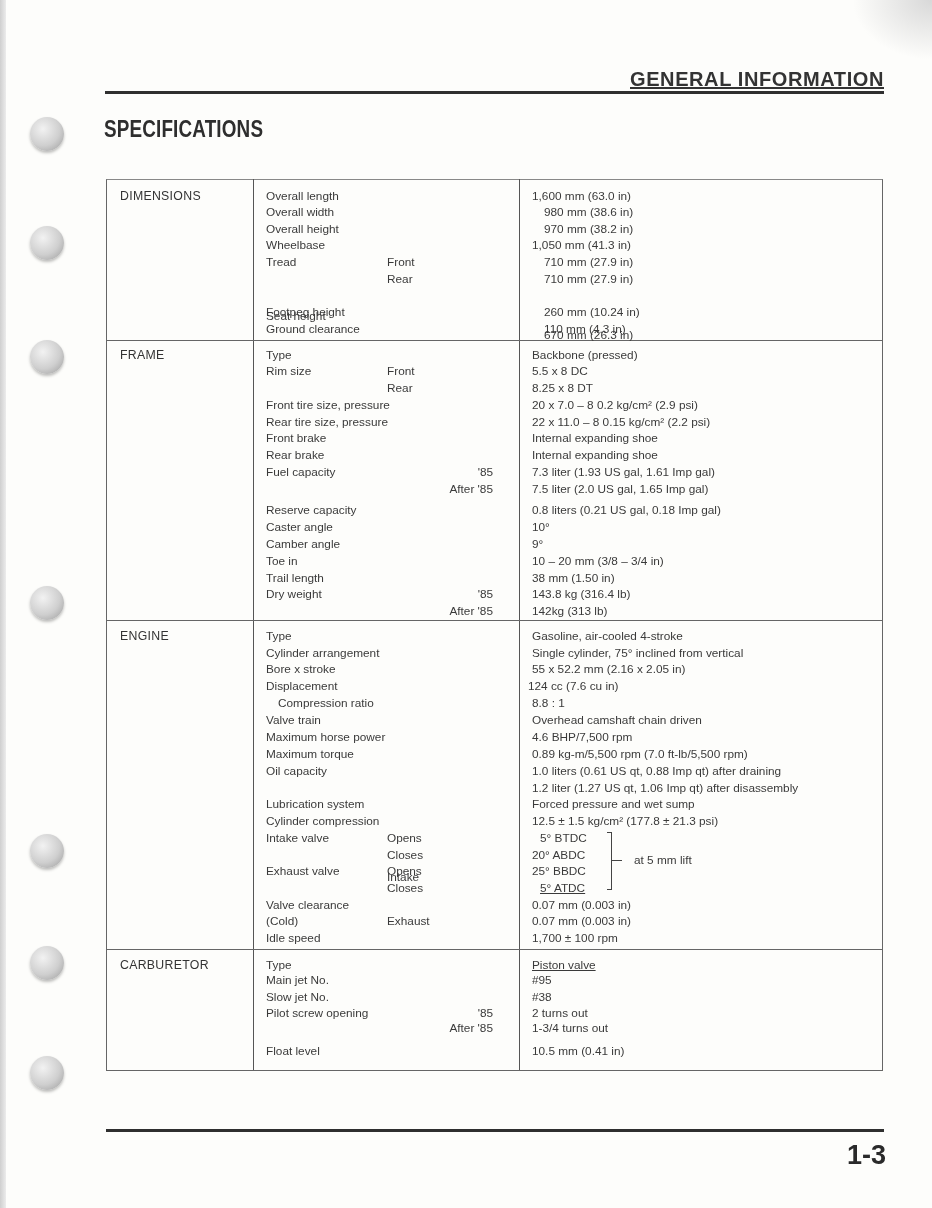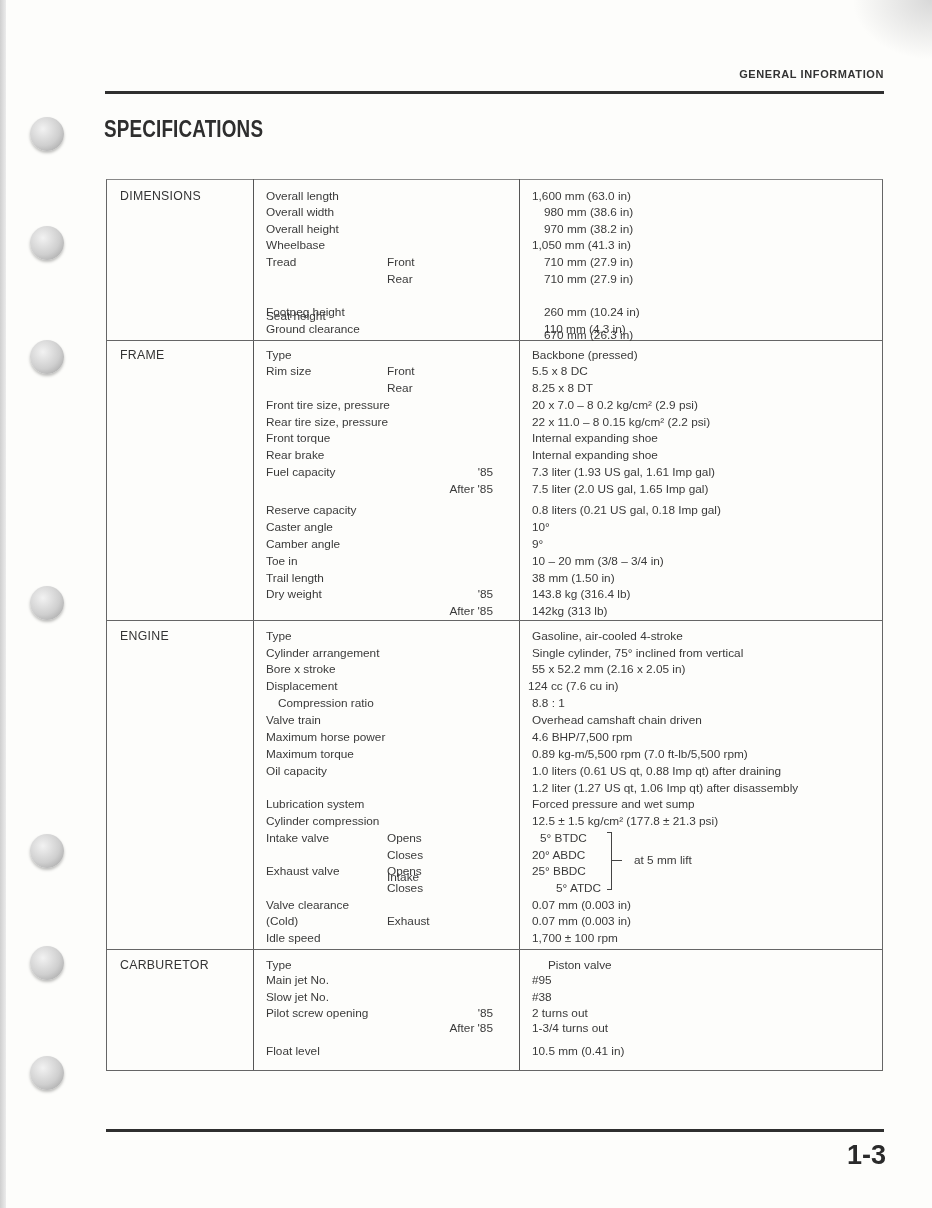--- a/index.html
+++ b/index.html
@@ -17,21 +17,21 @@
       position: absolute; right: 0; top: 0; width: 80px; height: 60px;
       background: radial-gradient(ellipse at top right, #d8d8d8 0%, rgba(255,255,255,0) 70%);
     }
     .hole {
       position: absolute; left: 30px; width: 34px; height: 34px; border-radius: 50%;
       background: radial-gradient(circle at 38% 35%, #f2f2f2 0%, #cfcfcf 55%, #9a9a9a 100%);
       box-shadow: 0 2px 3px rgba(0,0,0,0.25);
     }
     .header-title {
       position: absolute; right: 48px; top: 68px;
-      font-size: 11px; font-weight: bold; letter-spacing: 0.6px; color: #333;
+      font-size: 20px; font-weight: bold; letter-spacing: 0.6px; color: #333; text-decoration: underline;
     }
     .rule-top {
       position: absolute; left: 105px; top: 91px; width: 779px; height: 3px; background: #2f2f2f;
     }
     .page-title {
       position: absolute; left: 104px; top: 116px;
       font-size: 23px; font-weight: bold; color: #2e2e2e;
       transform: scaleX(0.82); transform-origin: left top; letter-spacing: 0.2px;
     }
     .table-frame {
@@ -121,21 +121,21 @@
       <div class="t" style="left: 532px; top: 364px;">5.5 x 8 DC</div>
       <div class="t" style="left: 266px; top: 381px;"></div>
       <div class="t" style="top: 381px; left: 387px;">Rear</div>
       <div class="t" style="left: 532px; top: 381px;">8.25 x 8 DT</div>
       <div class="t" style="left: 266px; top: 398px;">Front tire size, pressure</div>
       <div class="t" style="top: 398px; left: 387px;"></div>
       <div class="t" style="left: 532px; top: 398px;">20 x 7.0 – 8   0.2 kg/cm² (2.9 psi)</div>
       <div class="t" style="left: 266px; top: 415px;">Rear tire size, pressure</div>
       <div class="t" style="top: 415px; left: 387px;"></div>
       <div class="t" style="left: 532px; top: 415px;">22 x 11.0 – 8   0.15 kg/cm² (2.2 psi)</div>
-      <div class="t" style="left: 266px; top: 431px;">Front torque</div>
+      <div class="t" style="left: 266px; top: 431px;">Front brake</div>
       <div class="t" style="top: 431px; left: 387px;"></div>
       <div class="t" style="left: 532px; top: 431px;">Internal expanding shoe</div>
       <div class="t" style="left: 266px; top: 448px;">Rear brake</div>
       <div class="t" style="top: 448px; left: 387px;"></div>
       <div class="t" style="left: 532px; top: 448px;">Internal expanding shoe</div>
       <div class="t" style="left: 266px; top: 465px;">Fuel capacity</div>
       <div class="t" style="top: 465px; right: 439px; text-align: right;">'85</div>
       <div class="t" style="left: 532px; top: 465px;">7.3 liter (1.93 US gal, 1.61 Imp gal)</div>
       <div class="t" style="left: 266px; top: 482px;"></div>
       <div class="t" style="top: 482px; right: 439px; text-align: right;">After '85</div>
@@ -202,34 +202,34 @@
       <div class="t" style="top: 831px; left: 387px;">Opens</div>
       <div class="t" style="left: 532px; top: 831px; padding-left: 8px;">5° BTDC</div>
       <div class="t" style="left: 266px; top: 848px;"></div>
       <div class="t" style="top: 848px; left: 387px;">Closes</div>
       <div class="t" style="left: 532px; top: 848px; padding-left: 0px;">20° ABDC</div>
       <div class="t" style="left: 266px; top: 864px;">Exhaust valve</div>
       <div class="t" style="top: 864px; left: 387px;">Opens</div>
       <div class="t" style="left: 532px; top: 864px; padding-left: 0px;">25° BBDC</div>
       <div class="t" style="left: 266px; top: 881px;"></div>
       <div class="t" style="top: 881px; left: 387px;">Closes</div>
-      <div class="t" style="left: 548px; top: 881px; padding-left: 8px;">5° ATDC</div>
+      <div class="t" style="left: 532px; top: 881px; padding-left: 8px; text-decoration: underline;">5° ATDC</div>
       <div class="t" style="left: 266px; top: 898px;">Valve clearance</div>
       <div class="t" style="top: 870px; left: 387px;">Intake</div>
       <div class="t" style="left: 532px; top: 898px;">0.07 mm (0.003 in)</div>
       <div class="t" style="left: 266px; top: 914px;">(Cold)</div>
       <div class="t" style="top: 914px; left: 387px;">Exhaust</div>
       <div class="t" style="left: 532px; top: 914px;">0.07 mm (0.003 in)</div>
       <div class="t" style="left: 266px; top: 931px;">Idle speed</div>
       <div class="t" style="top: 931px; left: 387px;"></div>
       <div class="t" style="left: 532px; top: 931px;">1,700 ± 100 rpm</div>
       <div class="t sec" style="left: 120px; top: 958px;">CARBURETOR</div>
       <div class="t" style="left: 266px; top: 958px;">Type</div>
       <div class="t" style="top: 958px; left: 387px;"></div>
-      <div class="t" style="left: 548px; top: 958px;">Piston valve</div>
+      <div class="t" style="left: 532px; top: 958px; text-decoration: underline;">Piston valve</div>
       <div class="t" style="left: 266px; top: 973px;">Main jet No.</div>
       <div class="t" style="top: 973px; left: 387px;"></div>
       <div class="t" style="left: 532px; top: 973px;">#95</div>
       <div class="t" style="left: 266px; top: 990px;">Slow jet No.</div>
       <div class="t" style="top: 990px; left: 387px;"></div>
       <div class="t" style="left: 532px; top: 990px;">#38</div>
       <div class="t" style="left: 266px; top: 1006px;">Pilot screw opening</div>
       <div class="t" style="top: 1006px; right: 439px; text-align: right;">'85</div>
       <div class="t" style="left: 532px; top: 1006px;">2 turns out</div>
       <div class="t" style="left: 266px; top: 1021px;"></div>

